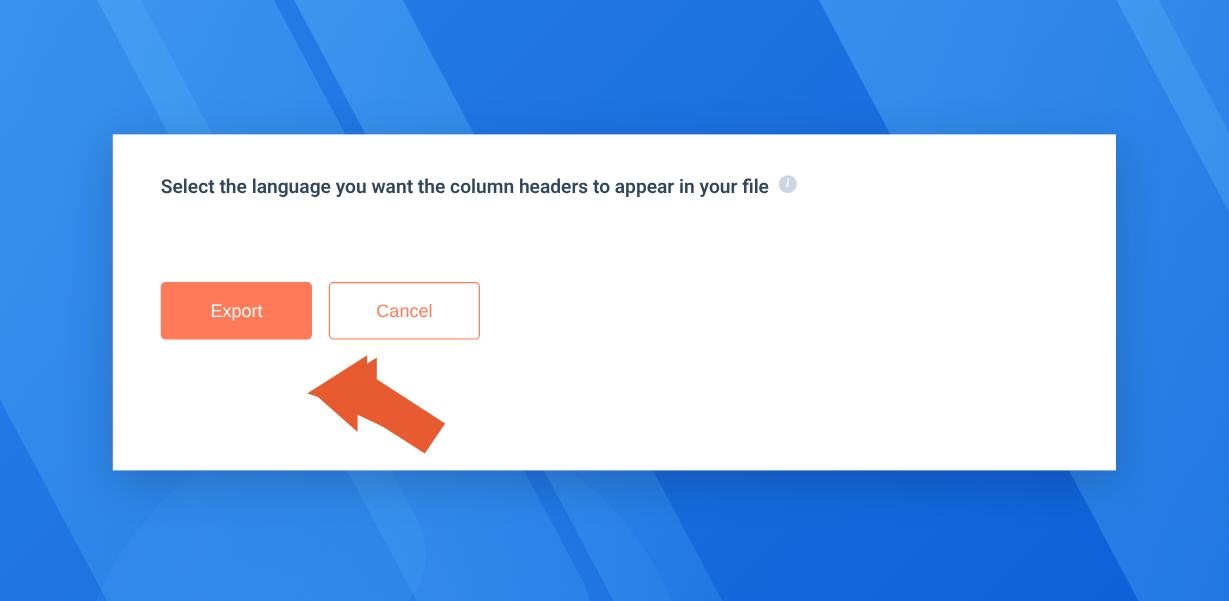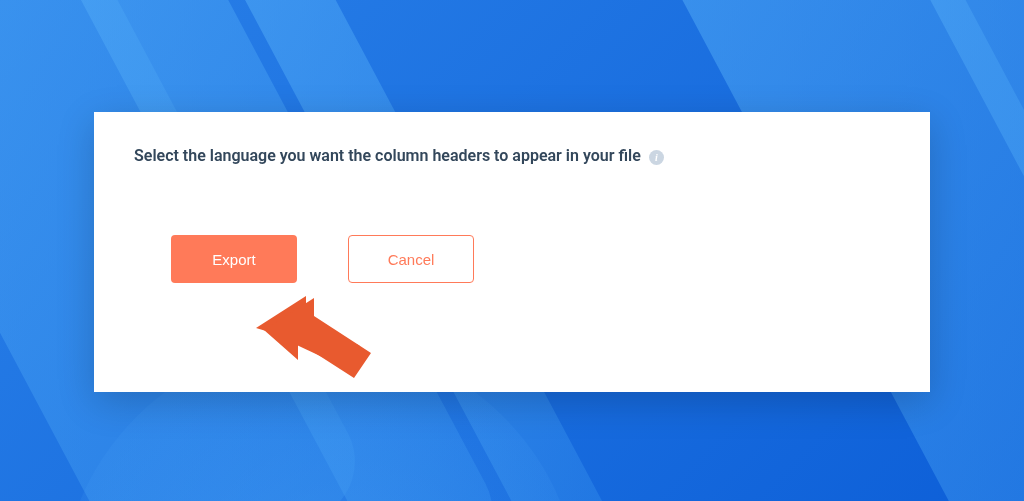--- a/index.html
+++ b/index.html
@@ -82,21 +82,21 @@
       left: 94px;
       width: 836px;
       height: 280px;
       background: #ffffff;
       box-shadow: 0 10px 35px rgba(0,0,0,0.18);
       padding: 34px 40px 36px 40px;
     }
     
     .label-row {
       display: flex;
-      align-items: flex-end;
+      align-items: flex-start;
       gap: 8px;
       margin-bottom: 14px;
     }
     
     .field-label {
       font-size: 16px;
       font-weight: 600;
       color: #33475b;
     }
     
@@ -155,21 +155,20 @@
       height: 48px;
       padding: 16px 28px;
       border-radius: 4px;
       font-size: 15px;
       font-weight: 500;
       cursor: pointer;
       display: flex;
       align-items: center;
       justify-content: center;
       border: none;
-      margin-left: 37px;
     }
     
     .btn-primary {
       background: #ff7a59;
       color: #ffffff;
       min-width: 126px;
     }
     
     .btn-secondary {
       background: #ffffff;

